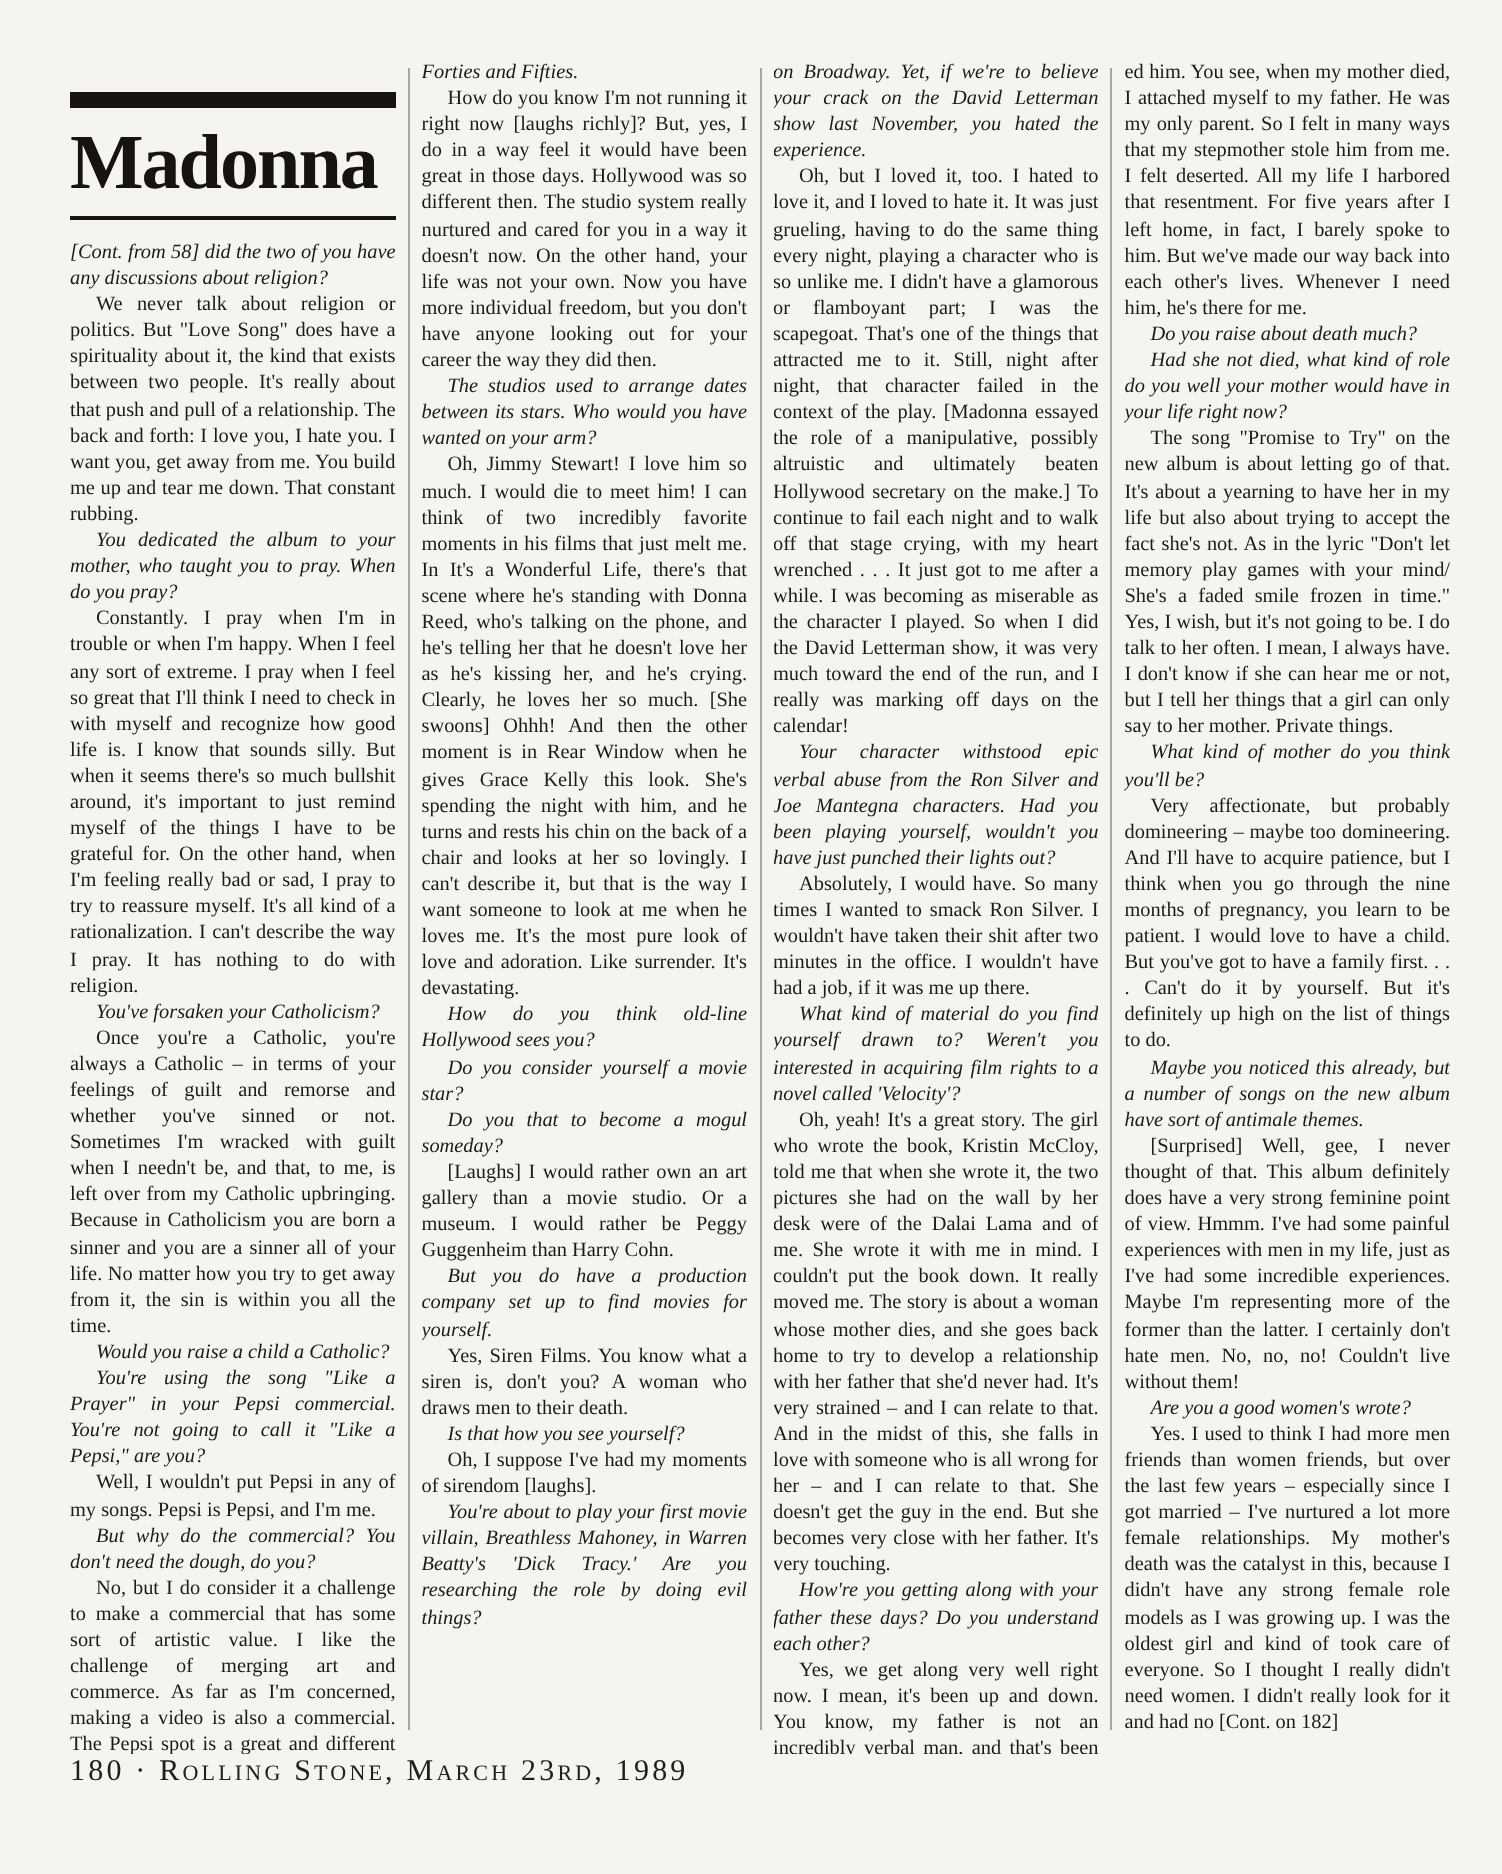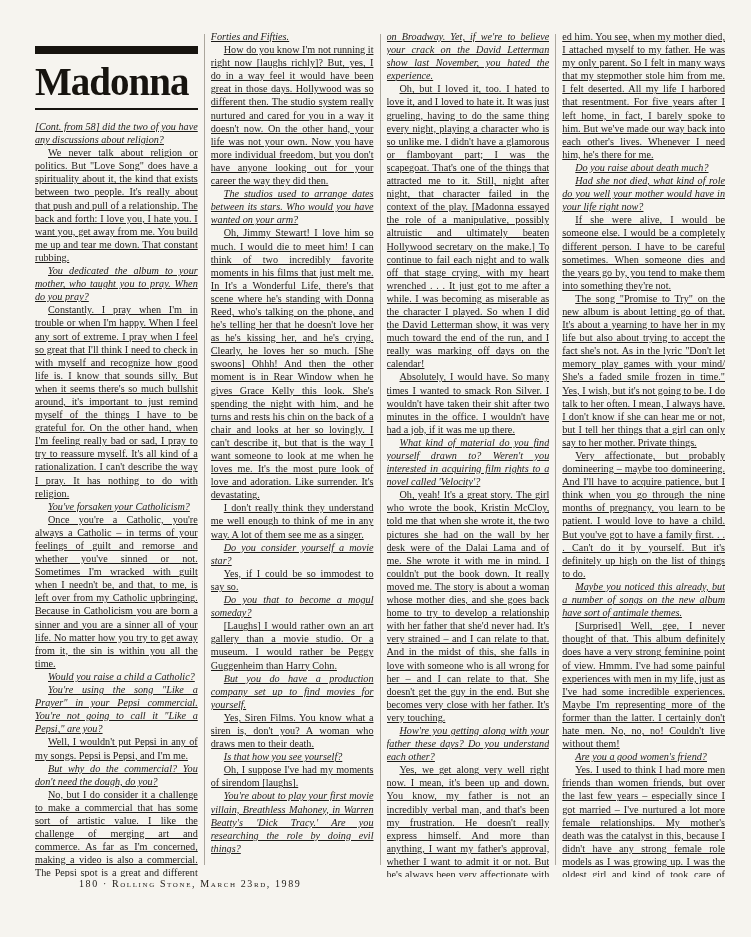--- a/index.html
+++ b/index.html
@@ -35,21 +35,20 @@
     width: 1px;
     background: #aba69c;
     margin: 4px 6px 12px 6px;
   }
   .col-text p {
     margin: 0;
     font-size: 10.2px;
     line-height: 13.1px;
     text-align: justify;
     text-indent: 13px;
-    text-decoration: underline;
   }
   .col-text p.q { font-style: italic; }
   .col-text p.cont { text-indent: 0; }
 
   
   .headline-block { padding-top: 16px; margin-bottom: 10px; }
   .headline-bar-top {
     height: 8px;
     background: #17140f;
     margin-bottom: 6px;
@@ -65,26 +64,25 @@
   }
   .headline-bar-bottom {
     height: 2px;
     background: #17140f;
     margin-top: 4px;
   }
   .footer {
     position: absolute;
     left: 35px;
     top: 878px;
-    font-size: 10px;
+    font-size: 15px;
     font-variant: small-caps;
     letter-spacing: 1.6px;
     color: #23201c;
     white-space: nowrap;
-    margin-left: 44px;
   }
 </style>
 </head>
 <body>
 
 <div class="page">
   <div class="columns">
 
     <div class="col">
       <div class="headline-block">
@@ -108,60 +106,60 @@
     </div>
 
     <div class="vrule"></div>
 
     <div class="col">
       <div class="col-text">
           <p class="q cont">Forties and Fifties.</p>
           <p class="a">How do you know I'm not running it right now [laughs richly]? But, yes, I do in a way feel it would have been great in those days. Hollywood was so different then. The studio system really nurtured and cared for you in a way it doesn't now. On the other hand, your life was not your own. Now you have more individual freedom, but you don't have anyone looking out for your career the way they did then.</p>
           <p class="q">The studios used to arrange dates between its stars. Who would you have wanted on your arm?</p>
           <p class="a">Oh, Jimmy Stewart! I love him so much. I would die to meet him! I can think of two incredibly favorite moments in his films that just melt me. In It's a Wonderful Life, there's that scene where he's standing with Donna Reed, who's talking on the phone, and he's telling her that he doesn't love her as he's kissing her, and he's crying. Clearly, he loves her so much. [She swoons] Ohhh! And then the other moment is in Rear Window when he gives Grace Kelly this look. She's spending the night with him, and he turns and rests his chin on the back of a chair and looks at her so lovingly. I can't describe it, but that is the way I want someone to look at me when he loves me. It's the most pure look of love and adoration. Like surrender. It's devastating.</p>
-          <p class="a">I don't really think they understand me well enough to think of me in any way. A lot of them see me as a singer.</p>
+          <p class="q">How do you think old-line Hollywood sees you?</p>
           <p class="q">Do you consider yourself a movie star?</p>
-          <p class="a">Yes, if I could be so immodest to say so.</p>
           <p class="q">Do you that to become a mogul someday?</p>
           <p class="a">[Laughs] I would rather own an art gallery than a movie studio. Or a museum. I would rather be Peggy Guggenheim than Harry Cohn.</p>
           <p class="q">But you do have a production company set up to find movies for yourself.</p>
           <p class="a">Yes, Siren Films. You know what a siren is, don't you? A woman who draws men to their death.</p>
           <p class="q">Is that how you see yourself?</p>
           <p class="a">Oh, I suppose I've had my moments of sirendom [laughs].</p>
           <p class="q">You're about to play your first movie villain, Breathless Mahoney, in Warren Beatty's 'Dick Tracy.' Are you researching the role by doing evil things?</p>
         </div>
     </div>
 
     <div class="vrule"></div>
 
     <div class="col">
       <div class="col-text">
           <p class="q cont">on Broadway. Yet, if we're to believe your crack on the David Letterman show last November, you hated the experience.</p>
           <p class="a">Oh, but I loved it, too. I hated to love it, and I loved to hate it. It was just grueling, having to do the same thing every night, playing a character who is so unlike me. I didn't have a glamorous or flamboyant part; I was the scapegoat. That's one of the things that attracted me to it. Still, night after night, that character failed in the context of the play. [Madonna essayed the role of a manipulative, possibly altruistic and ultimately beaten Hollywood secretary on the make.] To continue to fail each night and to walk off that stage crying, with my heart wrenched . . . It just got to me after a while. I was becoming as miserable as the character I played. So when I did the David Letterman show, it was very much toward the end of the run, and I really was marking off days on the calendar!</p>
+          <p class="q">Your character withstood epic verbal abuse from the Ron Silver and Joe Mantegna characters. Had you been playing yourself, wouldn't you have just punched their lights out?</p>
           <p class="a">Absolutely, I would have. So many times I wanted to smack Ron Silver. I wouldn't have taken their shit after two minutes in the office. I wouldn't have had a job, if it was me up there.</p>
           <p class="q">What kind of material do you find yourself drawn to? Weren't you interested in acquiring film rights to a novel called 'Velocity'?</p>
           <p class="a">Oh, yeah! It's a great story. The girl who wrote the book, Kristin McCloy, told me that when she wrote it, the two pictures she had on the wall by her desk were of the Dalai Lama and of me. She wrote it with me in mind. I couldn't put the book down. It really moved me. The story is about a woman whose mother dies, and she goes back home to try to develop a relationship with her father that she'd never had. It's very strained – and I can relate to that. And in the midst of this, she falls in love with someone who is all wrong for her – and I can relate to that. She doesn't get the guy in the end. But she becomes very close with her father. It's very touching.</p>
           <p class="q">How're you getting along with your father these days? Do you understand each other?</p>
           <p class="a">Yes, we get along very well right now. I mean, it's been up and down. You know, my father is not an incredibly verbal man, and that's been my frustration. He doesn't really express himself. And more than anything, I want my father's approval, whether I want to admit it or not. But he's always been very affectionate with me. I have a million different feelings about my father, but mostly I love him to death. What's difficult for my father is the idea that I don't need him. But I do need him.</p>
         </div>
     </div>
 
     <div class="vrule"></div>
 
     <div class="col">
       <div class="col-text">
           <p class="a cont">ed him. You see, when my mother died, I attached myself to my father. He was my only parent. So I felt in many ways that my stepmother stole him from me. I felt deserted. All my life I harbored that resentment. For five years after I left home, in fact, I barely spoke to him. But we've made our way back into each other's lives. Whenever I need him, he's there for me.</p>
           <p class="q">Do you raise about death much?</p>
           <p class="q">Had she not died, what kind of role do you well your mother would have in your life right now?</p>
-          <p class="a">If she were alive, I would be someone else. I would be a completely different person. I have to be careful sometimes. When someone dies and the years go by, you tend to make them into something they're not.</p>
           <p class="a">The song "Promise to Try" on the new album is about letting go of that. It's about a yearning to have her in my life but also about trying to accept the fact she's not. As in the lyric "Don't let memory play games with your mind/ She's a faded smile frozen in time." Yes, I wish, but it's not going to be. I do talk to her often. I mean, I always have. I don't know if she can hear me or not, but I tell her things that a girl can only say to her mother. Private things.</p>
+          <p class="q">What kind of mother do you think you'll be?</p>
           <p class="a">Very affectionate, but probably domineering – maybe too domineering. And I'll have to acquire patience, but I think when you go through the nine months of pregnancy, you learn to be patient. I would love to have a child. But you've got to have a family first. . . . Can't do it by yourself. But it's definitely up high on the list of things to do.</p>
           <p class="q">Maybe you noticed this already, but a number of songs on the new album have sort of antimale themes.</p>
           <p class="a">[Surprised] Well, gee, I never thought of that. This album definitely does have a very strong feminine point of view. Hmmm. I've had some painful experiences with men in my life, just as I've had some incredible experiences. Maybe I'm representing more of the former than the latter. I certainly don't hate men. No, no, no! Couldn't live without them!</p>
-          <p class="q">Are you a good women's friend?</p>
+          <p class="q">Are you a good women's wrote?</p>
           <p class="a">Yes. I used to think I had more men friends than women friends, but over the last few years – especially since I got married – I've nurtured a lot more female relationships. My mother's death was the catalyst in this, because I didn't have any strong female role models as I was growing up. I was the oldest girl and kind of took care of everyone. So I thought I really didn't need women. I didn't really look for it and had no [Cont. on 182]</p>
         </div>
     </div>
 
   </div>
 
   <div class="footer">180 · Rolling Stone, March 23rd, 1989</div>
 </div>
 
 </body></html>

